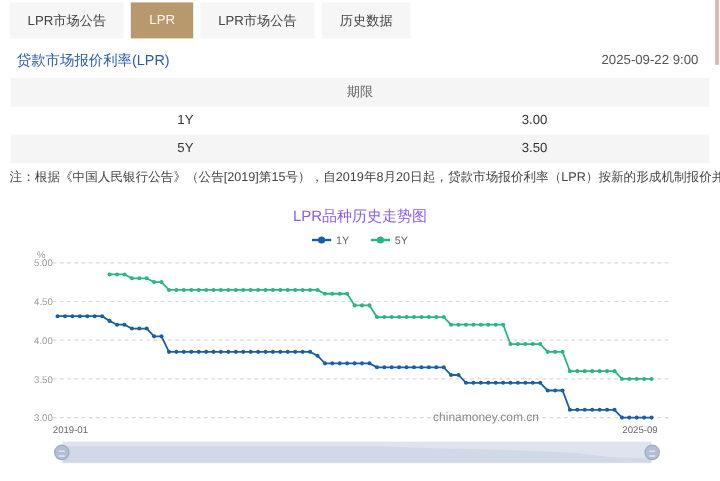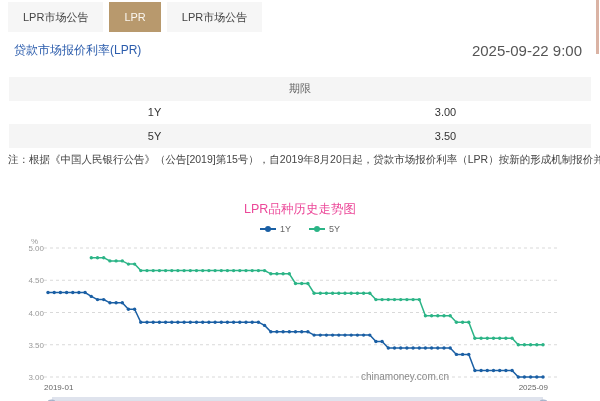--- a/index.html
+++ b/index.html
@@ -9,32 +9,32 @@
     font-family:"Liberation Sans","DejaVu Sans",sans-serif;color:#333;
   }
   
   .tabbar{display:flex;gap:6px;padding:2px 0 0 8px;}
   .tab{height:30px;display:flex;align-items:center;padding:0 15px;
        font-size:11px;background:#f6f6f6;color:#444;cursor:pointer;white-space:nowrap;}
   .tab.active{background:#b8996d;color:#fbf7f0;}
   
   .header-row{display:flex;justify-content:space-between;align-items:center;margin:8px 18px 0 14px;height:20px;}
   .page-title{color:#2b5cac;font-size:12px;text-align:center;}
-  .timestamp{color:#555;font-size:15px;text-align:center;}
-  
-  .lpr-table{margin:17px 9px 0;}
+  .timestamp{color:#555;font-size:11px;text-align:center;}
+  
+  .lpr-table{margin:5px 9px 0;}
   .tr{display:flex;height:23.5px;}
   .tr>div{flex:1;display:flex;align-items:center;justify-content:center;font-size:11px;color:#333;}
   .tr.th{background:#f5f5f5;}
   .tr.th>div{color:#666;}
   .tr.alt{background:#f5f5f5;}
   
   .note{margin:5px 10px 0 8px;font-size:10.5px;color:#444;height:15px;white-space:nowrap;}
   
-  .chart-title{margin-top:33px;text-align:center;color:#ec4899;font-size:12.5px;height:17px;}
+  .chart-title{margin-top:16px;text-align:center;color:#8b5cf6;font-size:12.5px;height:17px;}
   .legend{display:flex;justify-content:center;align-items:center;gap:18px;margin-top:5px;height:12px;}
   .legend-item{display:flex;align-items:center;gap:4px;font-size:9px;color:#666;cursor:pointer;}
   .legend-swatch{position:relative;width:16px;height:2px;display:inline-block;}
   .legend-swatch>span{position:absolute;left:50%;top:50%;width:6px;height:6px;border-radius:50%;transform:translate(-50%,-50%);}
   svg.chart{display:block;}
   
   .slider{position:relative;margin:2px 0 0 52px;width:491px;height:18px;background:#dfe3ed;}
   .slider-shadow{position:absolute;inset:0;background:#d2d9e6;
     clip-path:polygon(0 24%,54% 24%,62% 32%,74% 40%,87% 54%,93% 74%,100% 80%,100% 100%,0 100%);}
   .handle{position:absolute;top:50%;transform:translateY(-50%);width:13px;height:13px;border-radius:50%;
@@ -46,20 +46,21 @@
   
   .scroll-sliver{position:absolute;right:1px;top:0;width:3px;height:54px;background:#dab3a4;}
 </style>
 </head>
 <body>
 
 <div class="tabbar">
   <div class="tab">LPR市场公告</div>
   <div class="tab active">LPR</div>
   <div class="tab">LPR市场公告</div>
+  <div class="tab">历史数据</div>
 </div>
 
 <div class="header-row">
   <div class="page-title">贷款市场报价利率(LPR)</div>
   <div class="timestamp">2025-09-22 9:00</div>
 </div>
 
 <div class="lpr-table">
   <div class="tr th">
     <div>期限</div>

